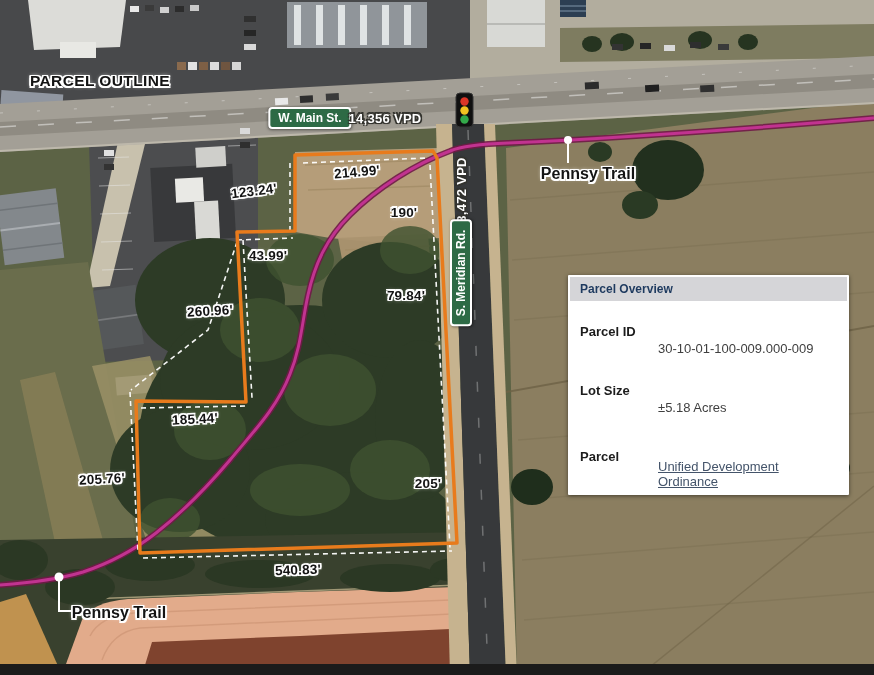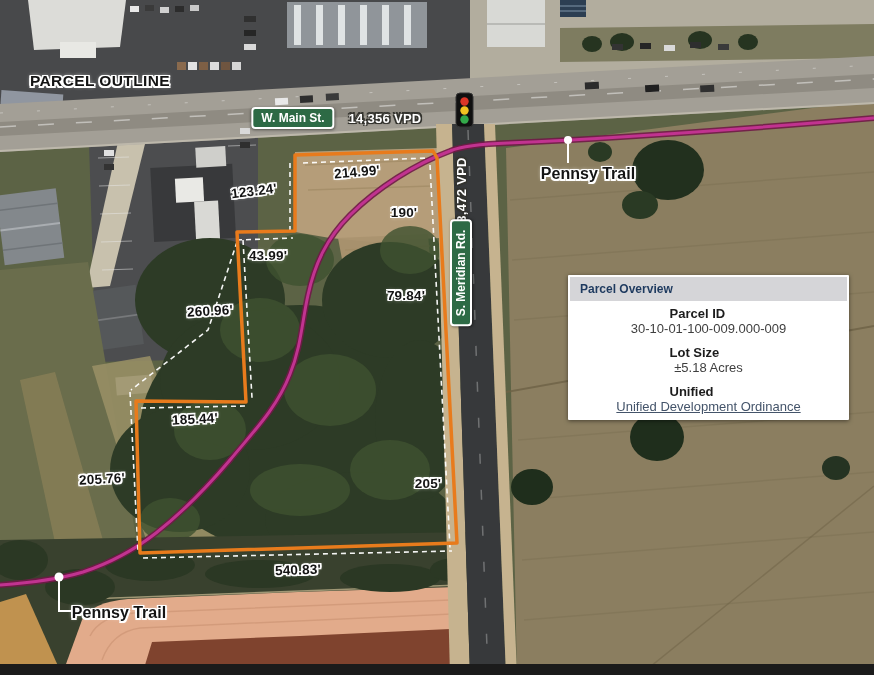--- a/index.html
+++ b/index.html
@@ -22,23 +22,23 @@
          background:#2d6a45;color:#fff;font-weight:bold;font-size:12px;
          border:2px solid #fff;border-radius:4px;padding:2px 8px;
          white-space:nowrap;box-shadow:0 1px 3px rgba(0,0,0,.5);}
   .rot270{transform:translate(-50%,-50%) rotate(-90deg);}
   
   #overview{position:absolute;left:568px;top:275px;width:277px;
             background:#fff;border:2px solid #fff;border-radius:1px;
             box-shadow:0 1px 4px rgba(0,0,0,.5);font-size:13px;}
   #overview .hd{background:#d5d5d8;color:#1e3a5f;font-weight:bold;
                 font-size:12px;padding:5px 10px;}
-  #overview .row{display:flex;align-items:center;padding:5px 10px 4px 10px;flex-direction:column;}
+  #overview .row{display:flex;align-items:center;padding:5px 10px 4px 10px;}
   #overview .row .k{width:78px;font-weight:bold;color:#1c1c1c;flex:none;}
-  #overview .row .v{color:#3f3f3f;}
+  #overview .row .v{color:#3f3f3f;margin-top:35px;}
   #overview .row .v.link{color:#44546a;text-decoration:underline;cursor:pointer;}
 </style>
 </head>
 <body>
 
 <div id="stage">
 
 <svg width="874" height="675" viewBox="0 0 874 675">
 
   <rect x="0" y="0" width="874" height="675" fill="#5c6345"></rect>
@@ -266,21 +266,21 @@
   <g>
     <rect x="456" y="93" width="17" height="34" rx="4" fill="#101010" stroke="#343434" stroke-width="1"></rect>
     <circle cx="464.5" cy="101.5" r="4.2" fill="#dd3527"></circle>
     <circle cx="464.5" cy="110.5" r="4.2" fill="#f3c321"></circle>
     <circle cx="464.5" cy="119.5" r="4.2" fill="#33a94a"></circle>
   </g>
 </svg>
 
 <div class="lbl title" style="left:100px;top:81px;">PARCEL OUTLINE</div>
 
-<div class="badge" style="left:293px;top:118px;">W. Main St.</div>
+<div class="badge" style="left:310px;top:118px;">W. Main St.</div>
 <div class="lbl vpd" style="left:385px;top:118px;">14,356 VPD</div>
 
 <div class="lbl vpd rot270" style="left:461px;top:190px;">3,472 VPD</div>
 <div class="badge rot270" style="left:461px;top:273px;">S. Meridian Rd.</div>
 
 <div class="lbl trailname" style="left:588px;top:174px;">Pennsy Trail</div>
 <div class="lbl trailname" style="left:119px;top:613px;">Pennsy Trail</div>
 
 <div class="lbl dim" style="left:254px;top:191px;transform:translate(-50%,-50%) rotate(-7deg);">123.24'</div>
 <div class="lbl dim" style="left:357px;top:172px;transform:translate(-50%,-50%) rotate(-5deg);">214.99'</div>
@@ -297,18 +297,18 @@
   <div class="hd">Parcel Overview</div>
   <div class="row">
     <div class="k">Parcel ID</div>
     <div class="v">30-10-01-100-009.000-009</div>
   </div>
   <div class="row">
     <div class="k">Lot Size</div>
     <div class="v">±5.18 Acres</div>
   </div>
   <div class="row">
-    <div class="k">Unified</div>
+    <div class="k">Parcel</div>
     <div class="v link">Unified Development Ordinance</div>
   </div>
 </div>
 
 </div>
 
 </body></html>

